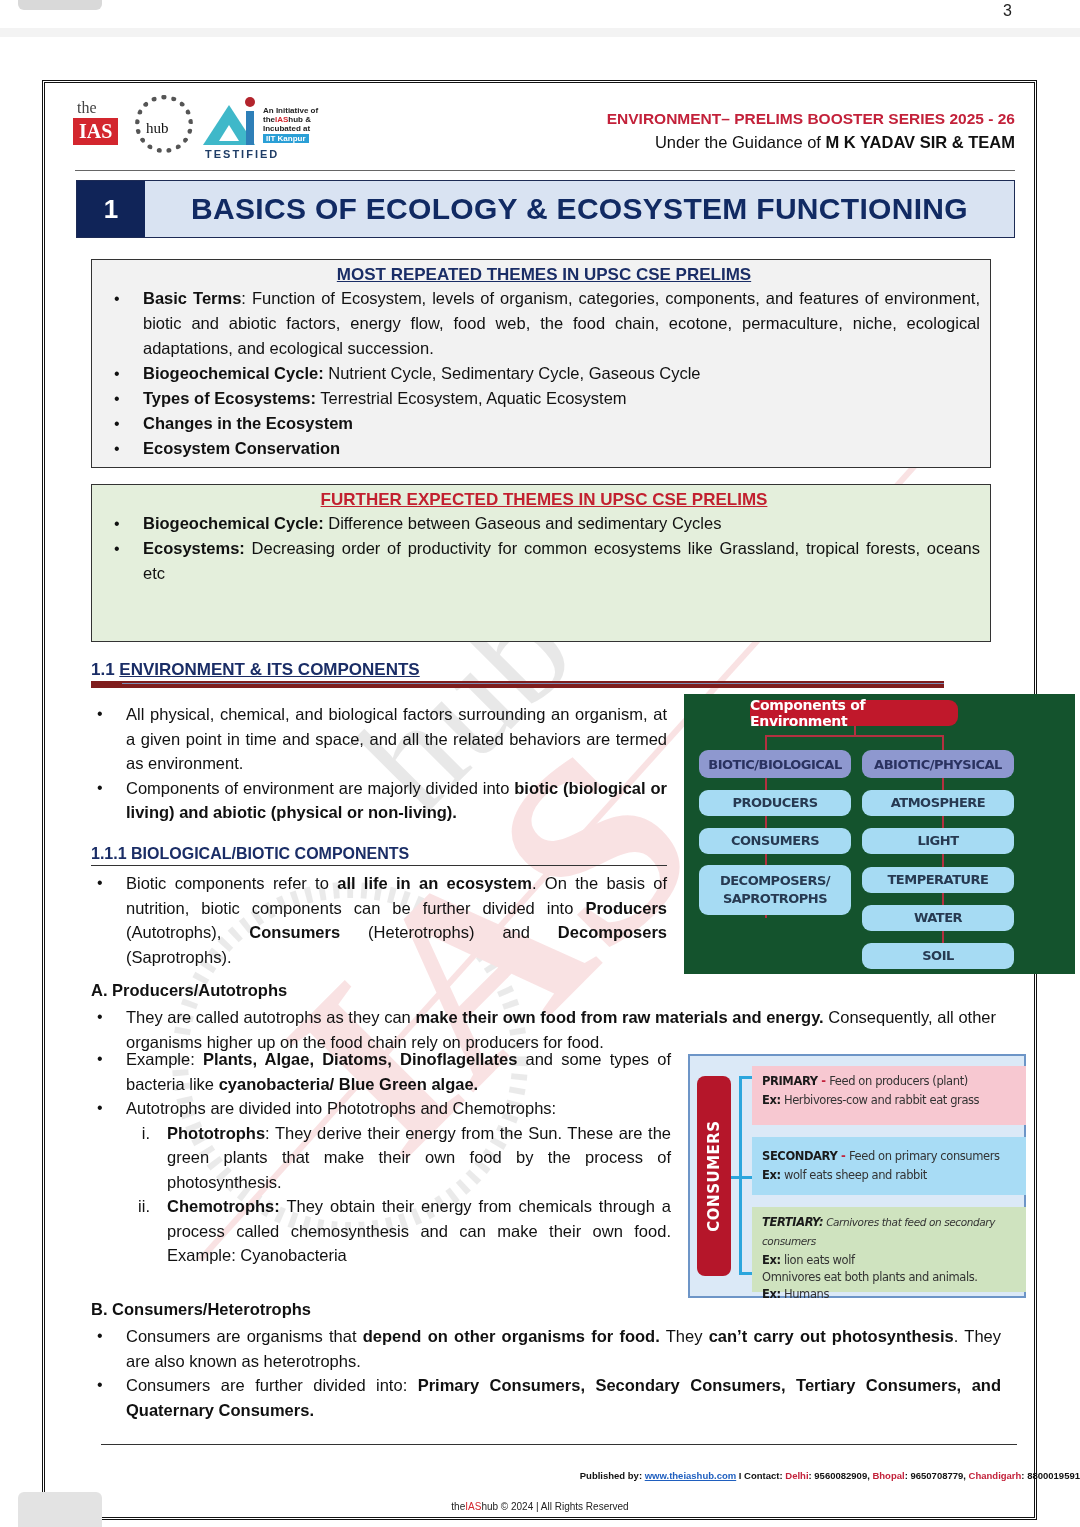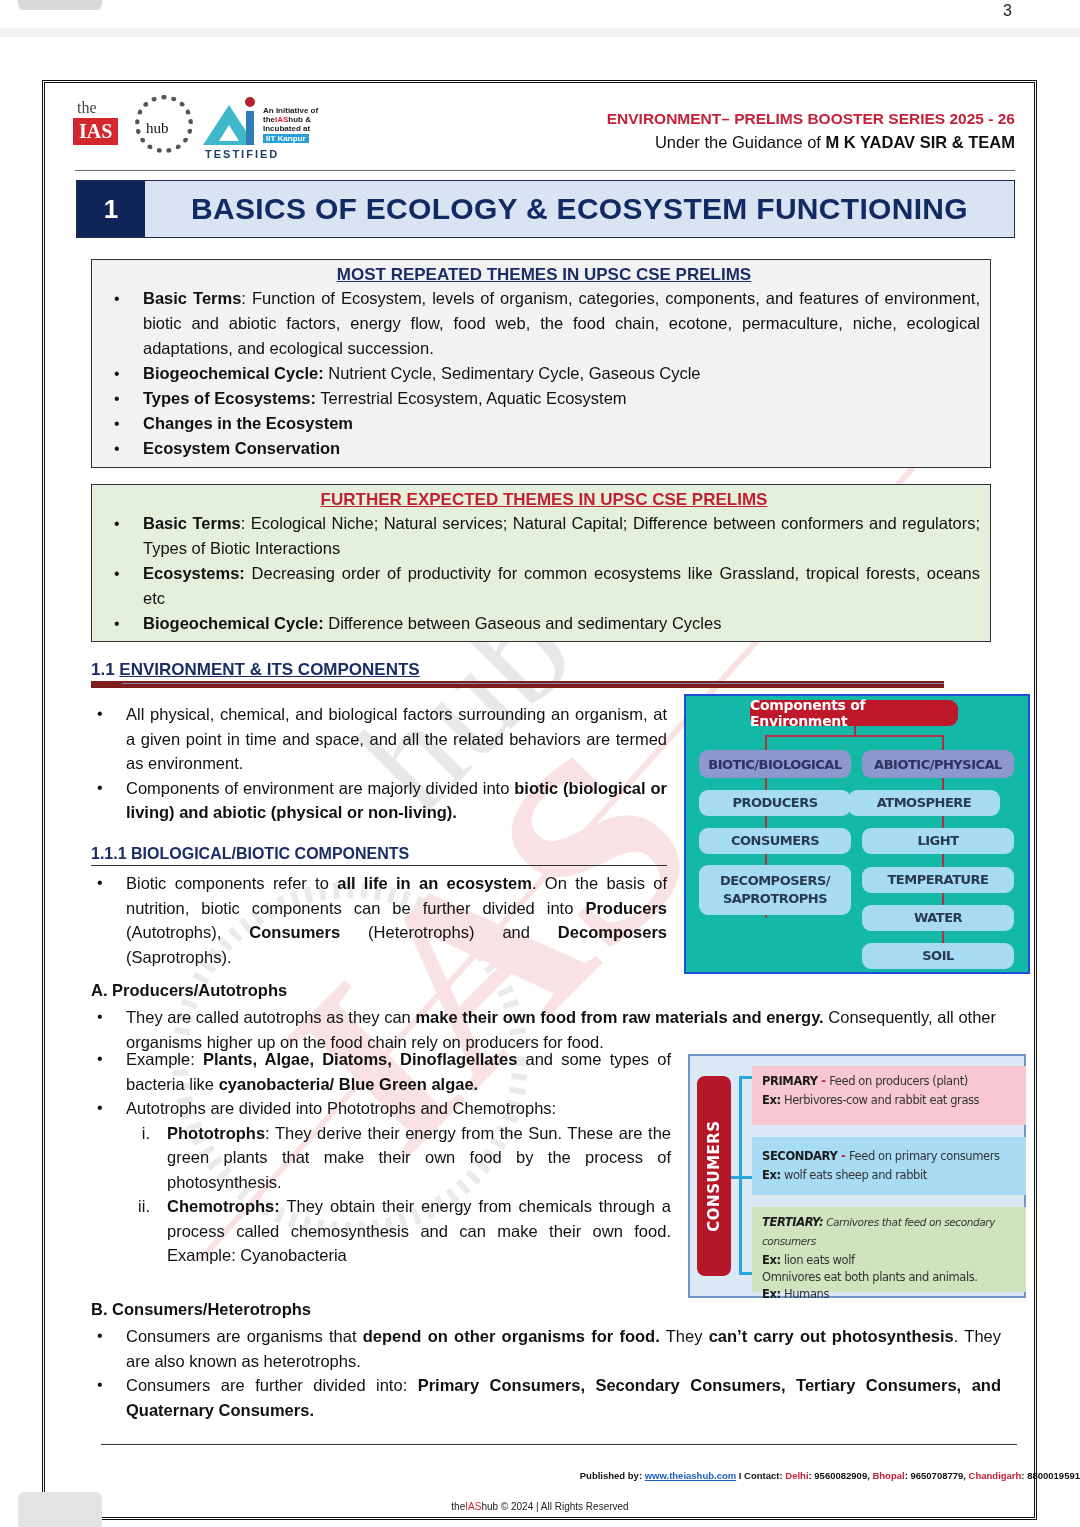--- a/index.html
+++ b/index.html
@@ -66,21 +66,21 @@
   .sub-b { top: 1300px; }
 
   .p-prod1 { top: 1005px; width: 905px; }
   .p-prod2 { top: 1026px; width: 580px; margin-top: 21px; }
   .p-cons { top: 1324px; width: 910px; }
 
   ol.rom { list-style: none; margin-left: 35px; }
   ol.rom li { position: relative; padding-left: 41px; text-align: justify; }
   ol.rom li .rn { position: absolute; left: 0; width: 32px; text-align: right; padding-right: 8px; }
 
-  .diag-env { position: absolute; left: 684px; top: 694px; width: 346px; height: 280px; background: #14b8a6; border: 2px solid #1d4ed8; }
+  .diag-env { position: absolute; left: 684px; top: 694px; width: 391px; height: 280px; background: #14532d; border: 2px solid #14532d; }
   .env-title { position: absolute; left: 64px; top: 4px; width: 208px; height: 26px; background: #c0182b; border-radius: 9px; color: #fff; font-weight: bold; font-size: 14px; display: flex; align-items: center; justify-content: center; font-family: "DejaVu Sans", sans-serif; letter-spacing: -0.3px; }
   .env-line { position: absolute; background: #b33040; }
   .env-cat { position: absolute; top: 54px; height: 28px; background: #8e98cf; border-radius: 9px; font-weight: bold; font-size: 13px; color: #2a3260; display: flex; align-items: center; justify-content: center; font-family: "DejaVu Sans", sans-serif; letter-spacing: -0.5px; }
   .env-item { position: absolute; background: #a6dbf3; border-radius: 9px; font-weight: bold; font-size: 13px; color: #273a52; display: flex; align-items: center; justify-content: center; text-align: center; line-height: 18px; font-family: "DejaVu Sans", sans-serif; letter-spacing: -0.5px; }
 
   .diag-cons { position: absolute; left: 688px; top: 1054px; width: 338px; height: 244px; background: #dbe9f7; border: 2px solid #6d95c7; }
   .cons-label { position: absolute; left: 7px; top: 20px; width: 34px; height: 200px; background: #b5162a; border-radius: 8px; }
   .cons-label span { position: absolute; left: 50%; top: 50%; transform: translate(-50%,-50%) rotate(-90deg); color: #fff; font-weight: bold; font-size: 15px; letter-spacing: 0.5px; white-space: nowrap; font-family: "DejaVu Sans", sans-serif; }
   .cons-brk { position: absolute; background: #2ba6dd; }
   .cons-row { position: absolute; left: 62px; width: 274px; padding: 6px 10px; font-size: 11.5px; line-height: 19px; color: #333; font-family: "DejaVu Sans", sans-serif; letter-spacing: -0.4px; }
@@ -155,23 +155,22 @@
       <li><b>Biogeochemical Cycle:</b><span> Nutrient Cycle, Sedimentary Cycle, Gaseous Cycle</span></li>
       <li><b>Types of Ecosystems:</b><span> Terrestrial Ecosystem, Aquatic Ecosystem</span></li>
       <li><b>Changes in the Ecosystem</b><span></span></li>
       <li><b>Ecosystem Conservation</b><span></span></li>
     </ul>
 </div>
 
 <div class="box box-expected">
   <div class="box-title">FURTHER EXPECTED THEMES IN UPSC CSE PRELIMS</div>
   <ul class="bul" id="expected-list">
-      <li><b>Basic Terms</b><span>: Ecological Niche; Natural services; Natural Capital; Difference between conformers and regulators; Types of Biotic Interactions</span></li>
+      <li><b>Biogeochemical Cycle:</b><span> Difference between Gaseous and sedimentary Cycles</span></li>
       <li><b>Ecosystems:</b><span> Decreasing order of productivity for common ecosystems like Grassland, tropical forests, oceans etc</span></li>
-      <li><b>Biogeochemical Cycle:</b><span> Difference between Gaseous and sedimentary Cycles</span></li>
     </ul>
 </div>
 
 <div class="sec sec11"><span>1.1 </span><span style="text-decoration: underline;">ENVIRONMENT &amp; ITS COMPONENTS</span></div>
 <div class="sec11-line2"></div>
 
 <div class="para p-env">
   <ul class="bul">
     <li><span>All physical, chemical, and biological factors surrounding an organism, at a given point in time and space, and all the related behaviors are termed as environment.</span></li>
     <li><span>Components of environment are majorly divided into </span><b>biotic (biological or living) and abiotic (physical or non-living).</b></li>
@@ -192,21 +191,21 @@
   <div class="env-line" style="left:79px; top:39px; width:2px; height:15px;"></div>
   <div class="env-line" style="left:256px; top:39px; width:2px; height:15px;"></div>
   <div class="env-line" style="left:79px; top:82px; width:2px; height:140px;"></div>
   <div class="env-line" style="left:256px; top:82px; width:2px; height:180px;"></div>
   <div class="env-title">Components of Environment</div>
   <div class="env-cat" style="left:13px; width:152px;">BIOTIC/BIOLOGICAL</div>
   <div class="env-cat" style="left:176px; width:152px;">ABIOTIC/PHYSICAL</div>
   <div class="env-item" style="left:13px; top:94px; width:152px; height:26px;">PRODUCERS</div>
   <div class="env-item" style="left:13px; top:132px; width:152px; height:26px;">CONSUMERS</div>
   <div class="env-item" style="left:13px; top:169px; width:152px; height:50px; padding: 0 20px;">DECOMPOSERS/ SAPROTROPHS</div>
-  <div class="env-item" style="left:162px; top:94px; width:152px; height:26px;text-align:right;">ATMOSPHERE</div>
+  <div class="env-item" style="left:176px; top:94px; width:152px; height:26px;text-align:right;">ATMOSPHERE</div>
   <div class="env-item" style="left:176px; top:132px; width:152px; height:26px;">LIGHT</div>
   <div class="env-item" style="left:176px; top:171px; width:152px; height:26px;">TEMPERATURE</div>
   <div class="env-item" style="left:176px; top:209px; width:152px; height:26px;">WATER</div>
   <div class="env-item" style="left:176px; top:247px; width:152px; height:26px;">SOIL</div>
 </div>
 
 <div class="sub sub-a">A. Producers/Autotrophs</div>
 
 <div class="para p-prod1">
   <ul class="bul">

